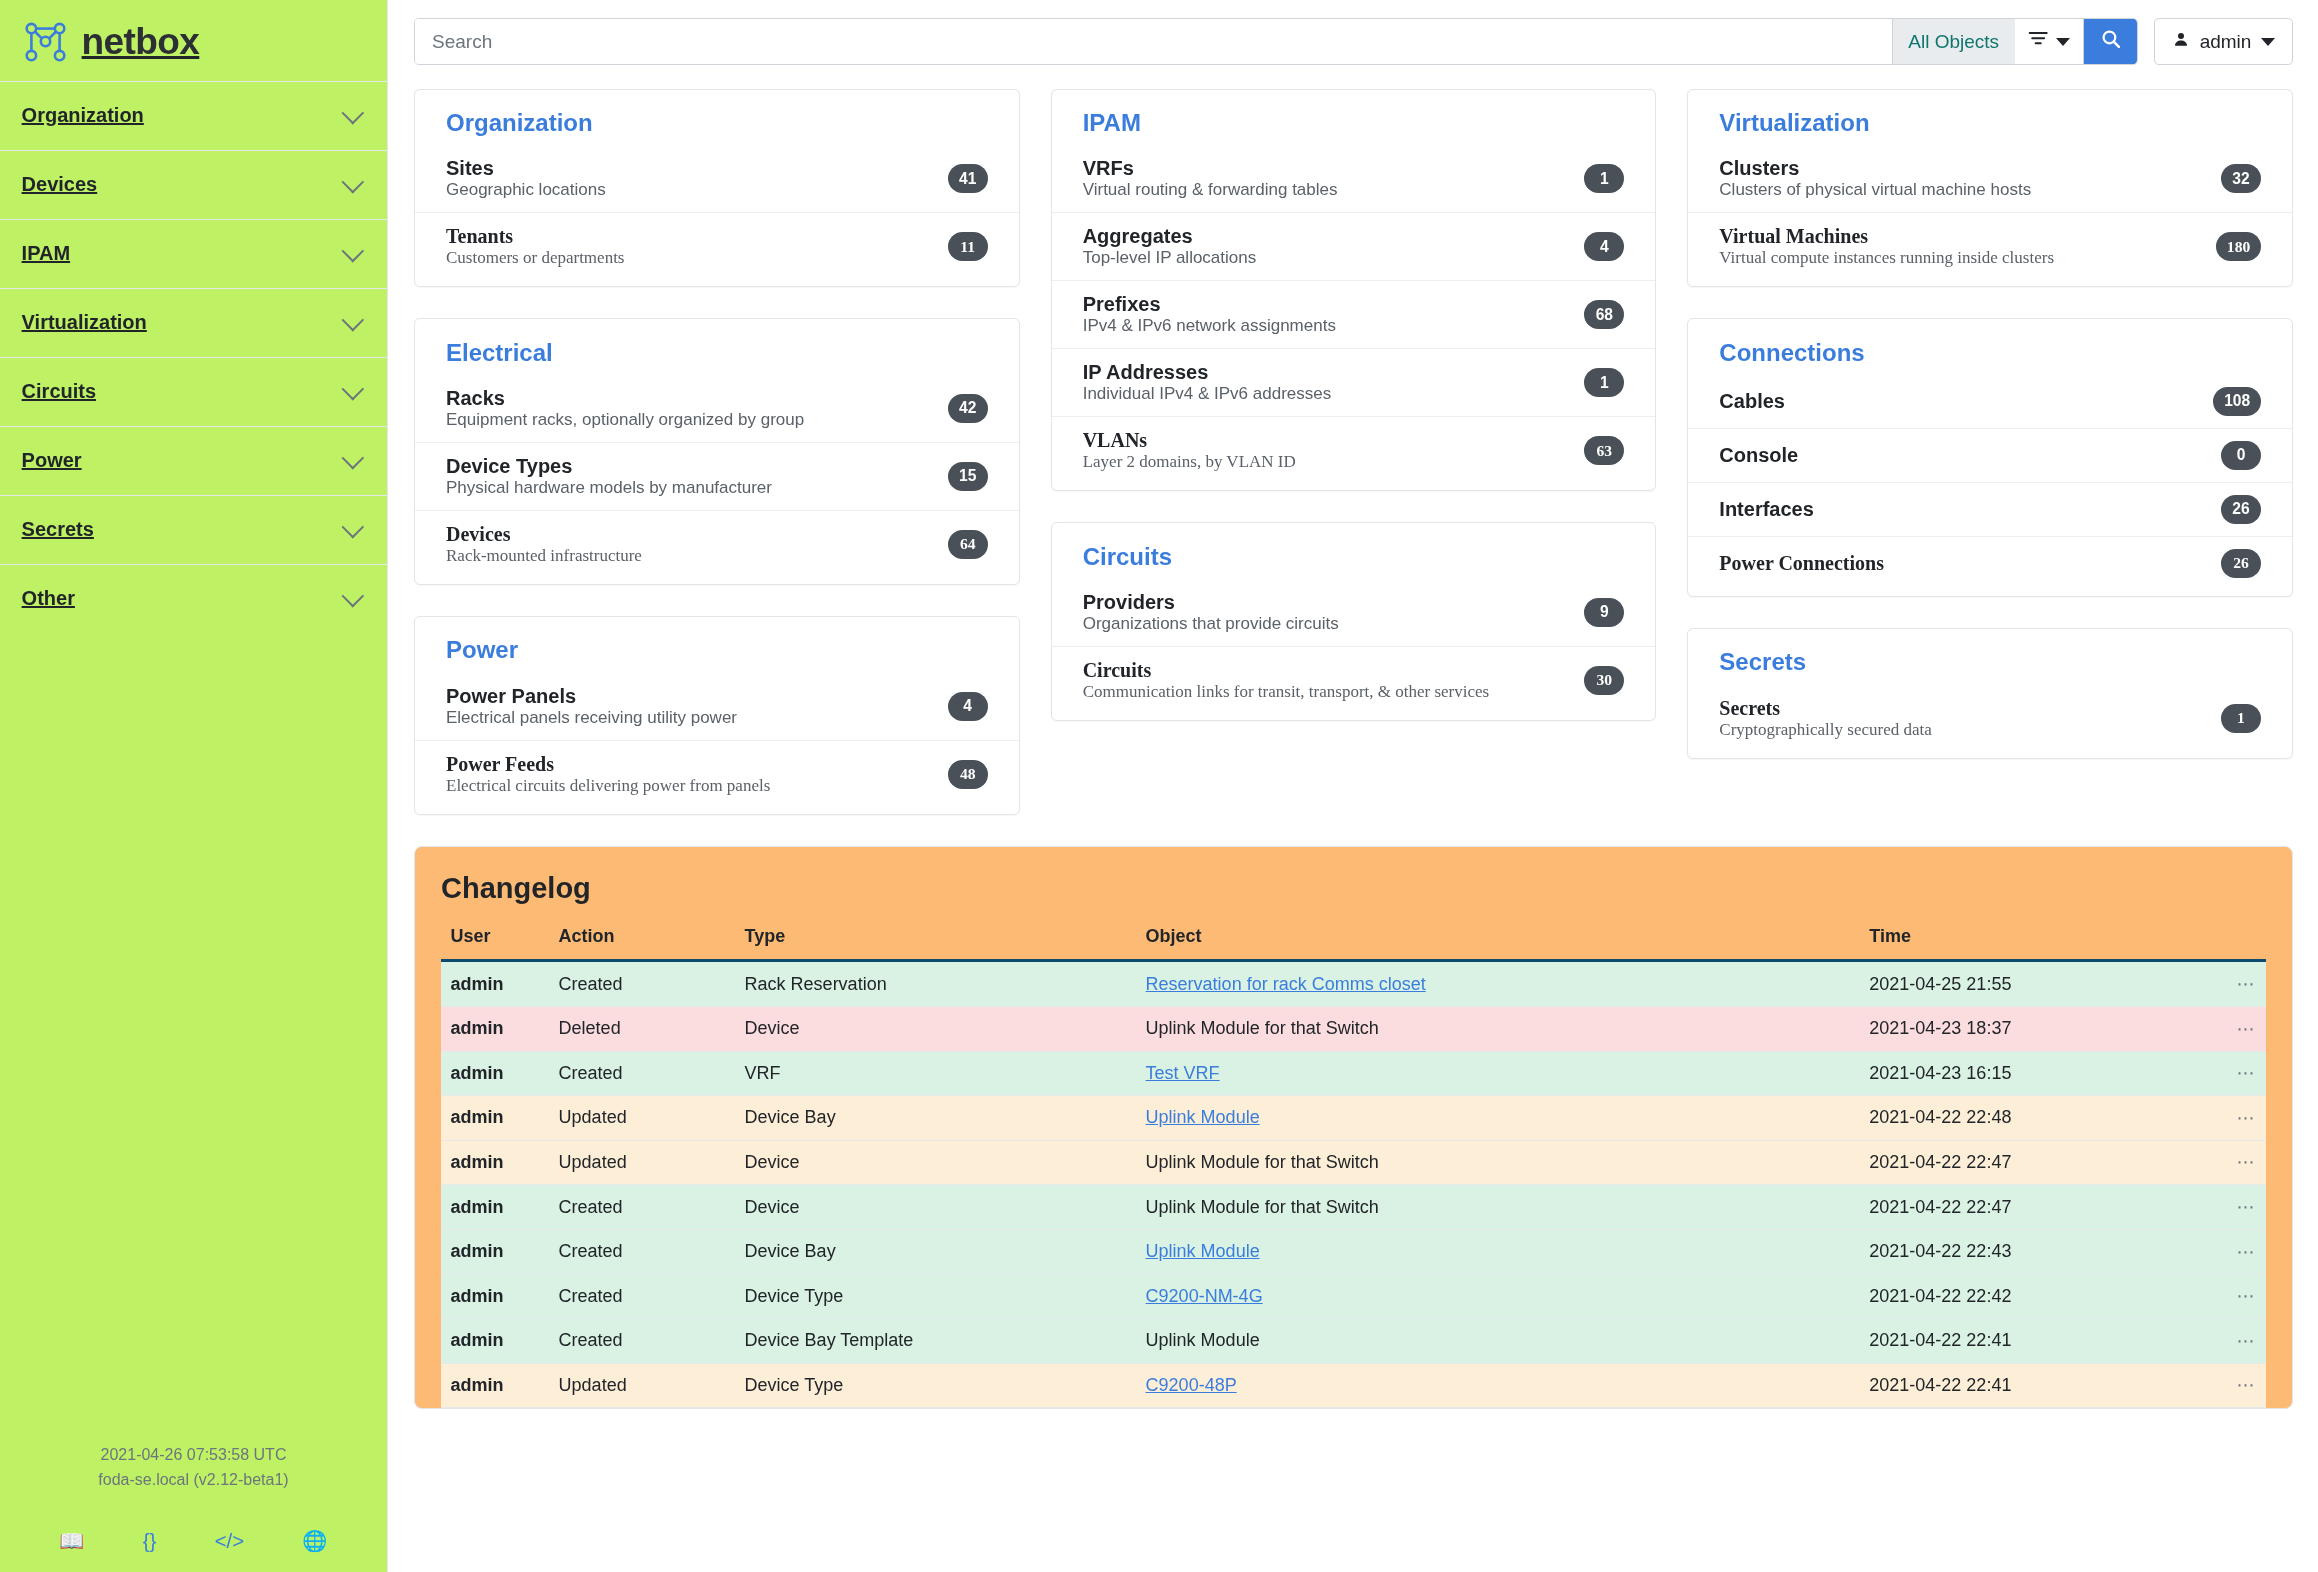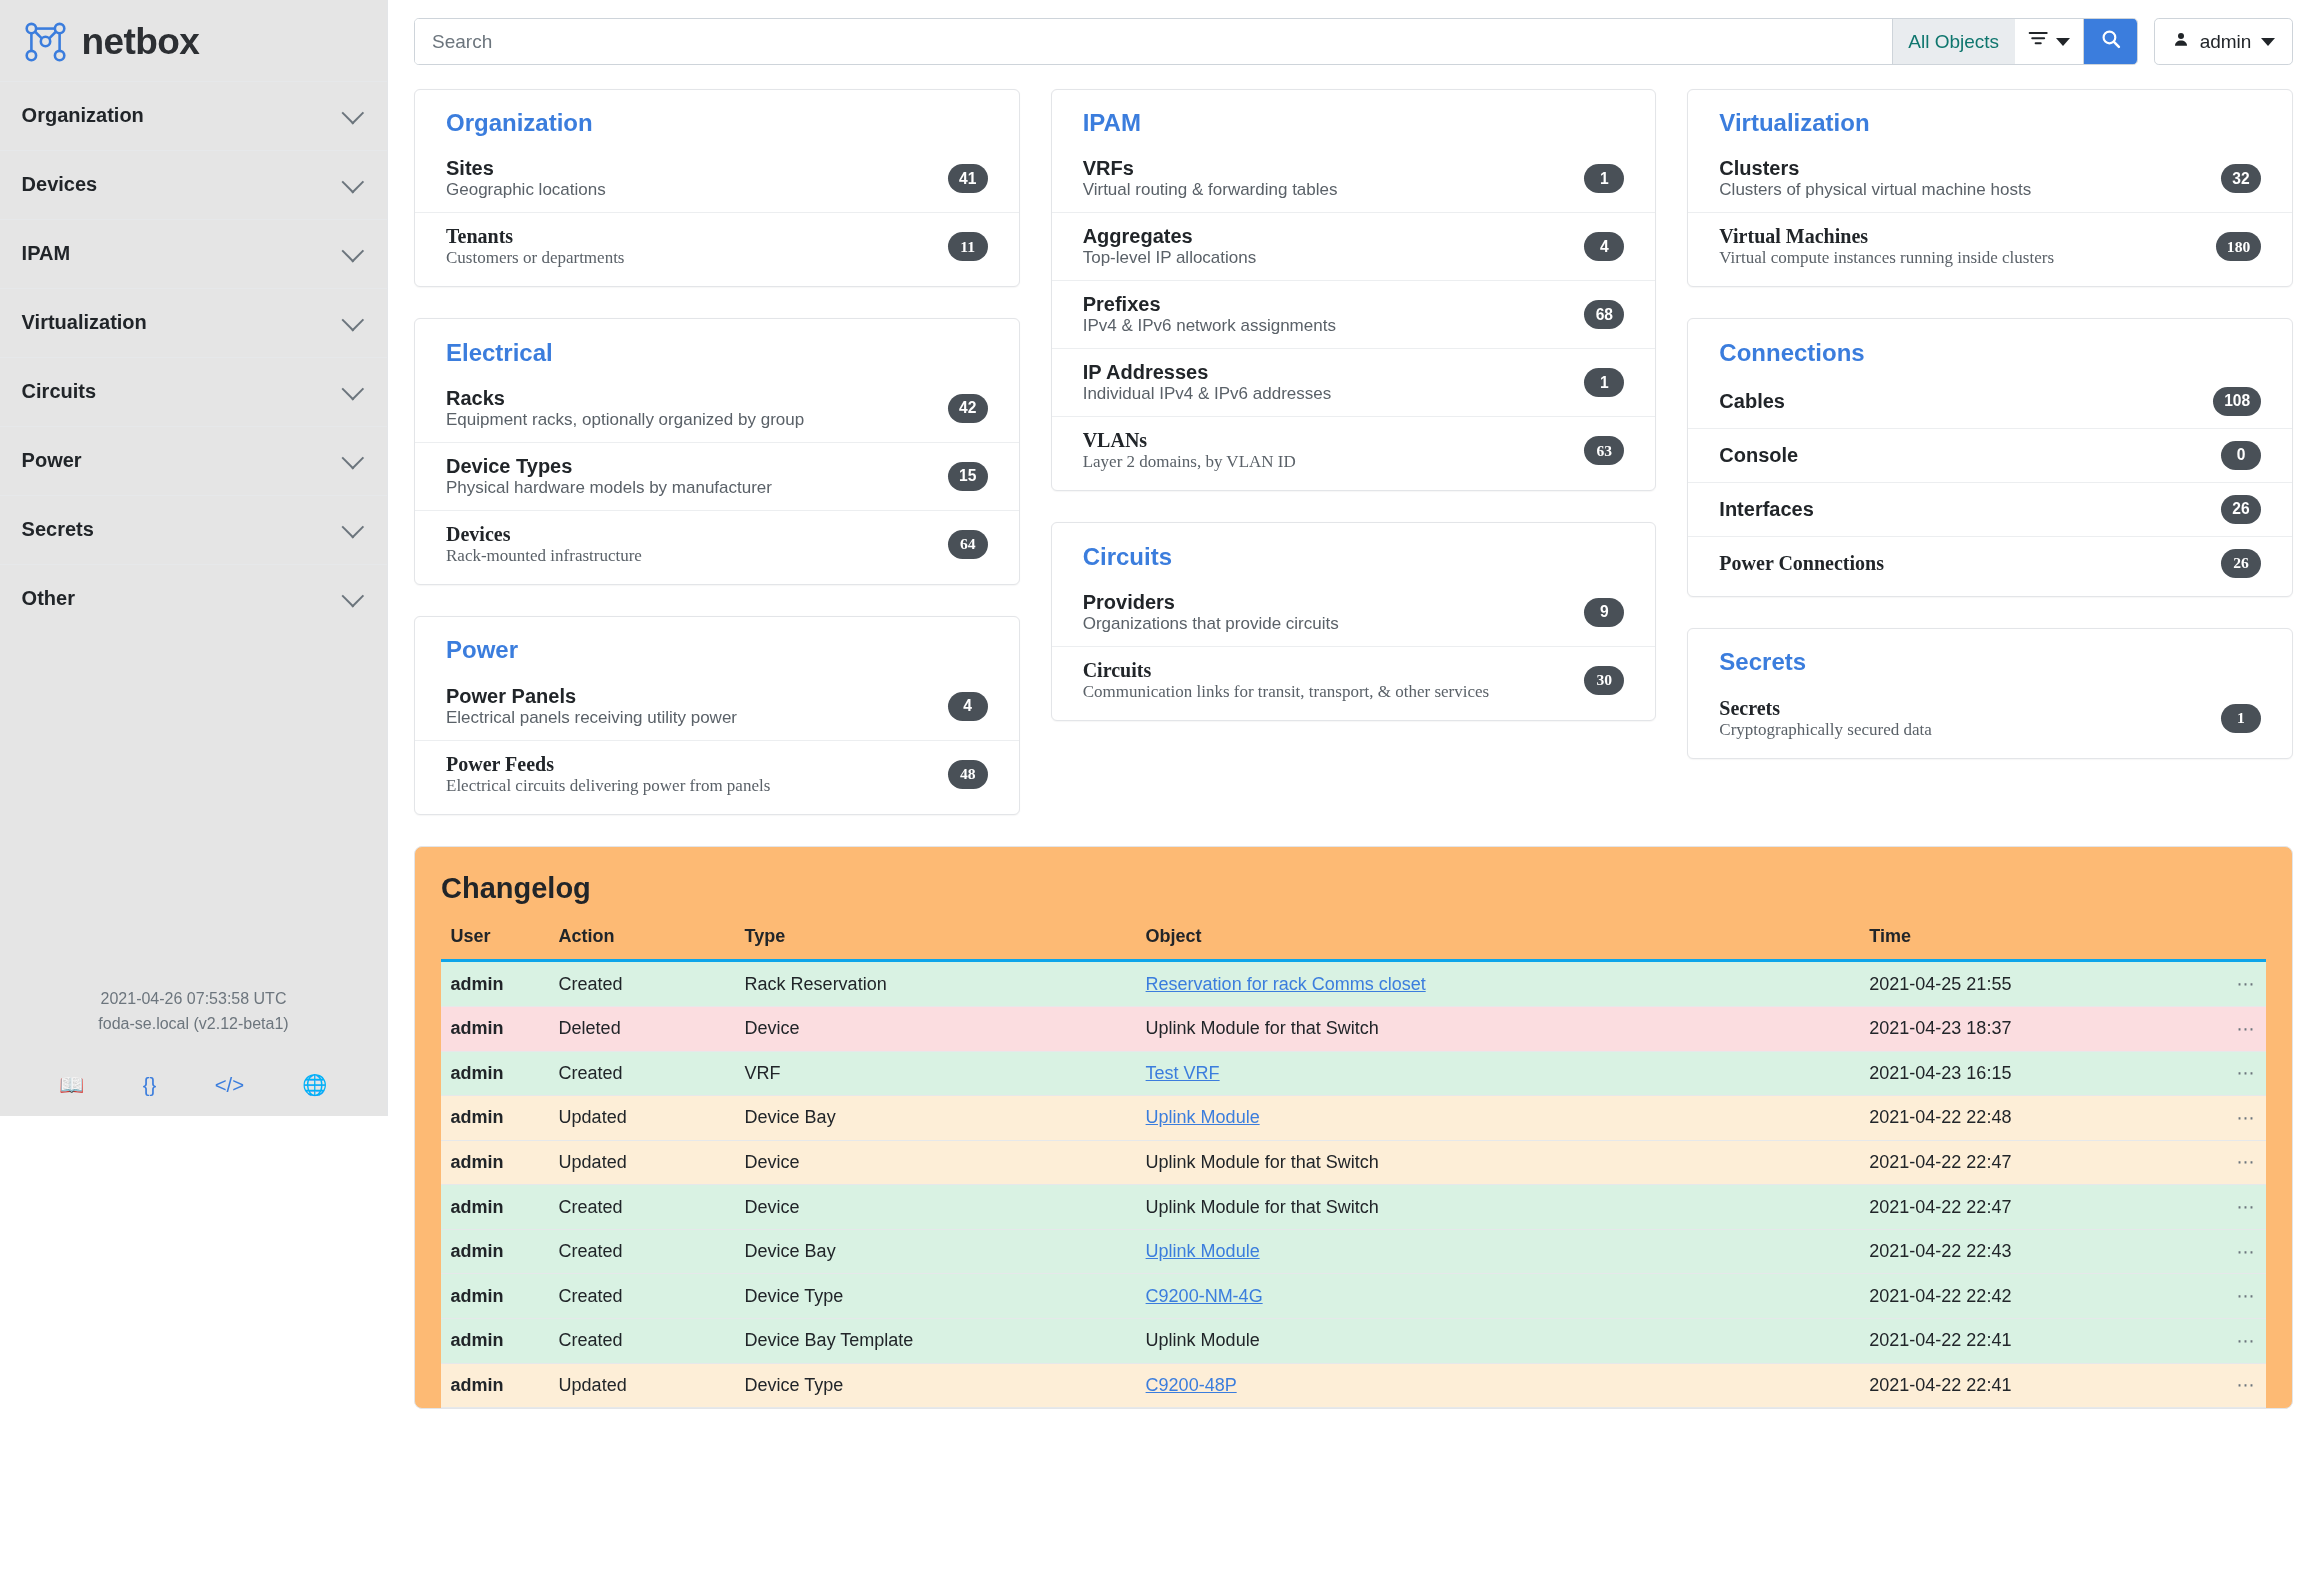--- a/index.html
+++ b/index.html
@@ -12,24 +12,25 @@
     font-size: 18px;
     color: #212529;
     overflow: hidden;
   }
   .app { display: flex; width: 2319px; height: 1572px; }
 
   
   .sidebar {
     width: 388px;
     min-width: 388px;
-    background: #e5e5e5;
+    background: #bef264;
     border-right: 0.6px solid #e3e5e8;
     position: relative;
-    height: 1116px;
+    height: 1572px;
+    text-decoration: underline;
   }
   .brand {
     display: flex;
     align-items: center;
     gap: 13px;
     padding: 18px 21.6px 15.6px 21.6px;
   }
   .brand-logo { width: 47px; height: 47px; }
   .brand-name {
     font-size: 37px;
@@ -228,21 +229,21 @@
     font-weight: 700;
     color: #212529;
   }
   table { width: 100%; border-collapse: collapse; }
   th {
     text-align: left;
     font-size: 18px;
     font-weight: 700;
     color: #212529;
     padding: 6px 9.6px 12px 9.6px;
-    border-bottom: 3px solid #0ea5e9;
+    border-bottom: 3px solid #0c4a6e;
   }
   td {
     font-size: 18px;
     padding: 10.8px 9.6px;
     border-bottom: 0.6px solid #e6e8ea;
     color: #212529;
     white-space: nowrap;
   }
   td.user { font-weight: 700; }
   tr.created { background: #d9f2e3; }

